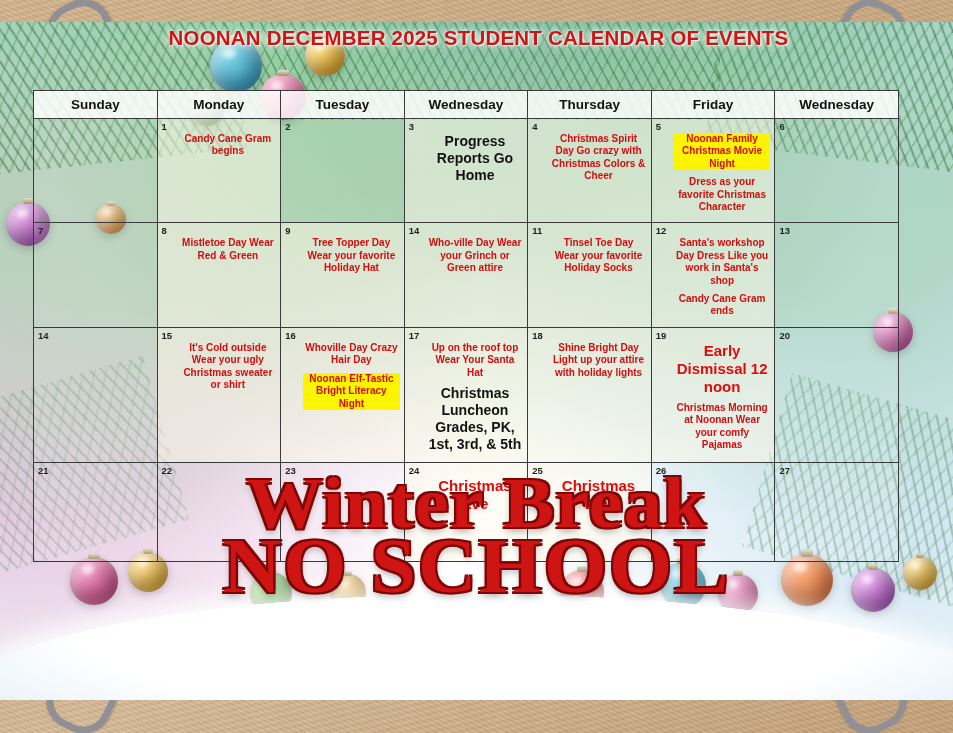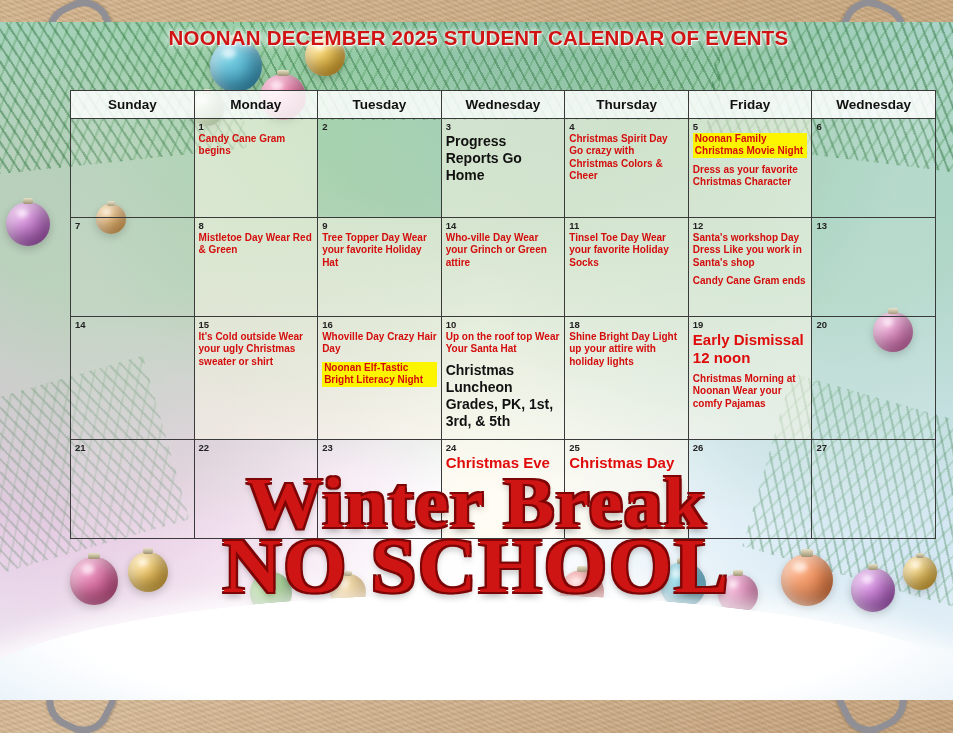--- a/index.html
+++ b/index.html
@@ -140,21 +140,20 @@
   }
 
   
   .calendar {
     position: absolute;
     left: 33px;
     top: 90px;
     width: 866px;
     border-collapse: collapse;
     table-layout: fixed;
-    margin-left: 37px;
   }
   .calendar th {
     height: 25px;
     border: 1px solid #3a3a3a;
     background: rgba(255,255,255,0.86);
     font-size: 13.5px;
     font-weight: bold;
     color: #111;
     text-align: center;
     font-family: "Liberation Sans", sans-serif;
@@ -173,21 +172,22 @@
   .daynum {
     position: absolute;
     top: 2px;
     left: 4px;
     font-size: 9.5px;
     font-weight: bold;
     color: #222;
     font-family: "Liberation Sans", sans-serif;
   }
   .cellbody {
-    padding: 14px 4px 3px 4px;
+    padding: 14px 4px 3px 22px;
+    text-align: center;
   }
   .ev {
     font-size: 10px;
     line-height: 12.4px;
     font-weight: bold;
     color: #d40d0d;
     margin: 0 0 6px 0;
     font-family: "Liberation Sans", sans-serif;
   }
   .ev.black { color: #111; font-weight: bold; }
@@ -414,21 +414,21 @@
             <div class="daynum">15</div>
             <div class="cellbody">
               <div class="ev">It's Cold outside Wear your ugly Christmas sweater or shirt</div>
             </div>
           </td>
           <td class="tinted">
             <div class="daynum">16</div>
             <div class="cellbody"><div class="ev">Whoville Day Crazy Hair Day</div><div class="ev hl">Noonan Elf-Tastic Bright Literacy  Night</div></div>
           </td>
           <td class="tinted">
-            <div class="daynum">10</div>
+            <div class="daynum">17</div>
             <div class="cellbody">
               <div class="ev">Up on the roof top Wear Your Santa Hat</div>
               <div class="ev black sm">Christmas Luncheon Grades, PK, 1st, 3rd, &amp; 5th</div>
             </div>
           </td>
           <td class="tinted">
             <div class="daynum">18</div>
             <div class="cellbody">
               <div class="ev">Shine Bright Day Light up your attire with holiday lights</div>
             </div>

